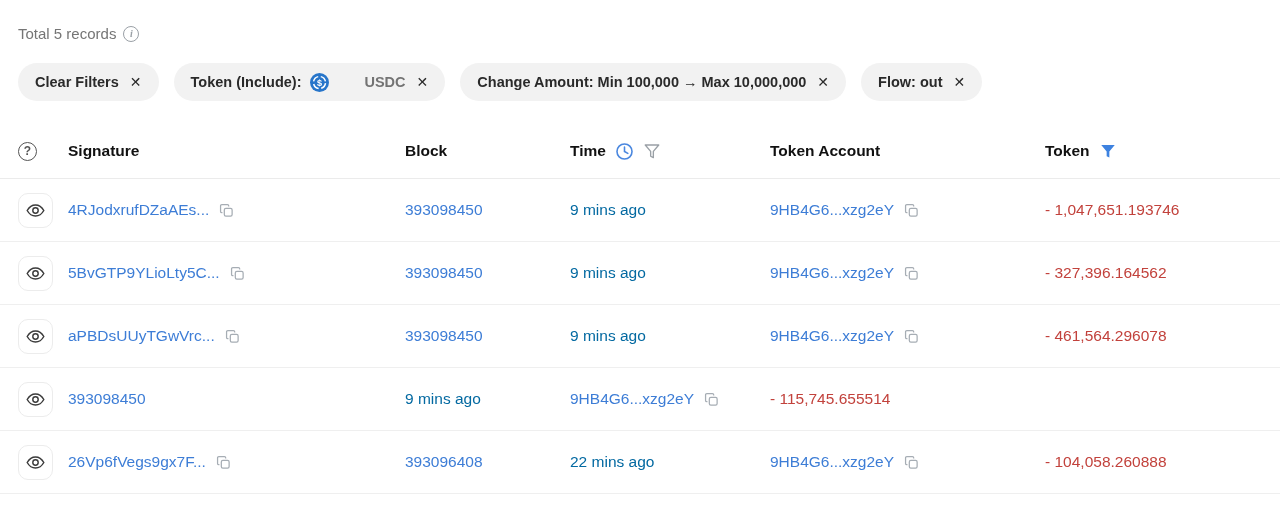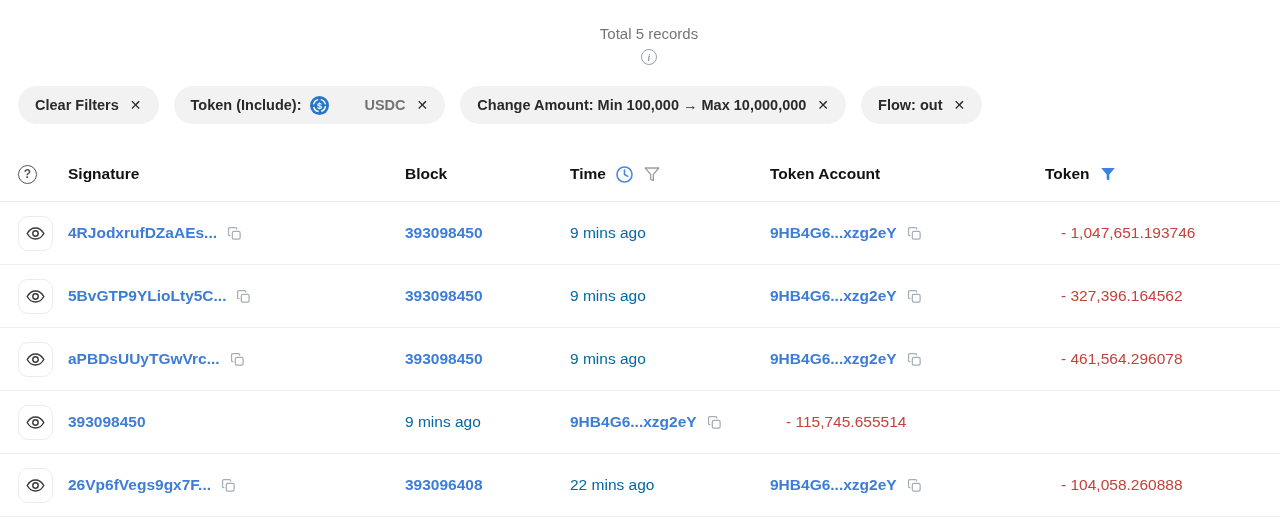--- a/index.html
+++ b/index.html
@@ -3,21 +3,21 @@
 <meta charset="utf-8">
 <style>
   * { box-sizing: border-box; margin: 0; padding: 0; }
   html, body { width: 1280px; height: 527px; background: #ffffff; overflow: hidden; }
   body { font-family: "Liberation Sans", sans-serif; color: #1a1a1a; }
 
   
   .total-row {
     display: flex; align-items: center; gap: 7px;
     padding: 25px 0 0 18px;
-    color: #757575; font-size: 15px; flex-direction: column;
+    color: #757575; font-size: 15px;
   }
   .info-icon {
     width: 16px; height: 16px; border: 1.5px solid #9aa0a6; border-radius: 50%;
     color: #9aa0a6; font-size: 10px; font-weight: 700;
     display: inline-flex; align-items: center; justify-content: center;
     font-family: "Liberation Serif", serif; font-style: italic;
   }
 
   
   .chips { display: flex; gap: 15px; padding: 21px 0 0 18px; }
@@ -45,25 +45,25 @@
   .q-icon {
     width: 19px; height: 19px; border: 1.7px solid #555; border-radius: 50%;
     display: inline-flex; align-items: center; justify-content: center;
     color: #555; font-size: 12px; font-weight: 700;
   }
   .eye-btn {
     width: 35px; height: 35px; border: 1px solid #ececec; border-radius: 10px;
     background: #fff; display: inline-flex; align-items: center; justify-content: center;
     cursor: pointer;
   }
-  a.lnk { color: #3d7dd6; text-decoration: none; cursor: pointer; font-weight: bold; }
+  a.lnk { color: #3d7dd6; text-decoration: none; cursor: pointer; }
   .cell { display: flex; align-items: center; gap: 10px; }
   .copy { display: inline-flex; cursor: pointer; }
   .time-cell { color: #0369a1; }
-  .amount-cell { color: #c2423c; margin-left: 16px; }
+  .amount-cell { color: #c2423c; }
   svg { display: block; }
 </style>
 </head>
 <body>
 
 <svg width="0" height="0" style="position:absolute">
   <defs>
     <g id="i-eye">
       <path d="M1.5 12s4-7 10.5-7 10.5 7 10.5 7-4 7-10.5 7S1.5 12 1.5 12z" fill="none" stroke="#3a3a3a" stroke-width="1.8"></path>
       <circle cx="12" cy="12" r="3.4" fill="none" stroke="#3a3a3a" stroke-width="1.8"></circle>

